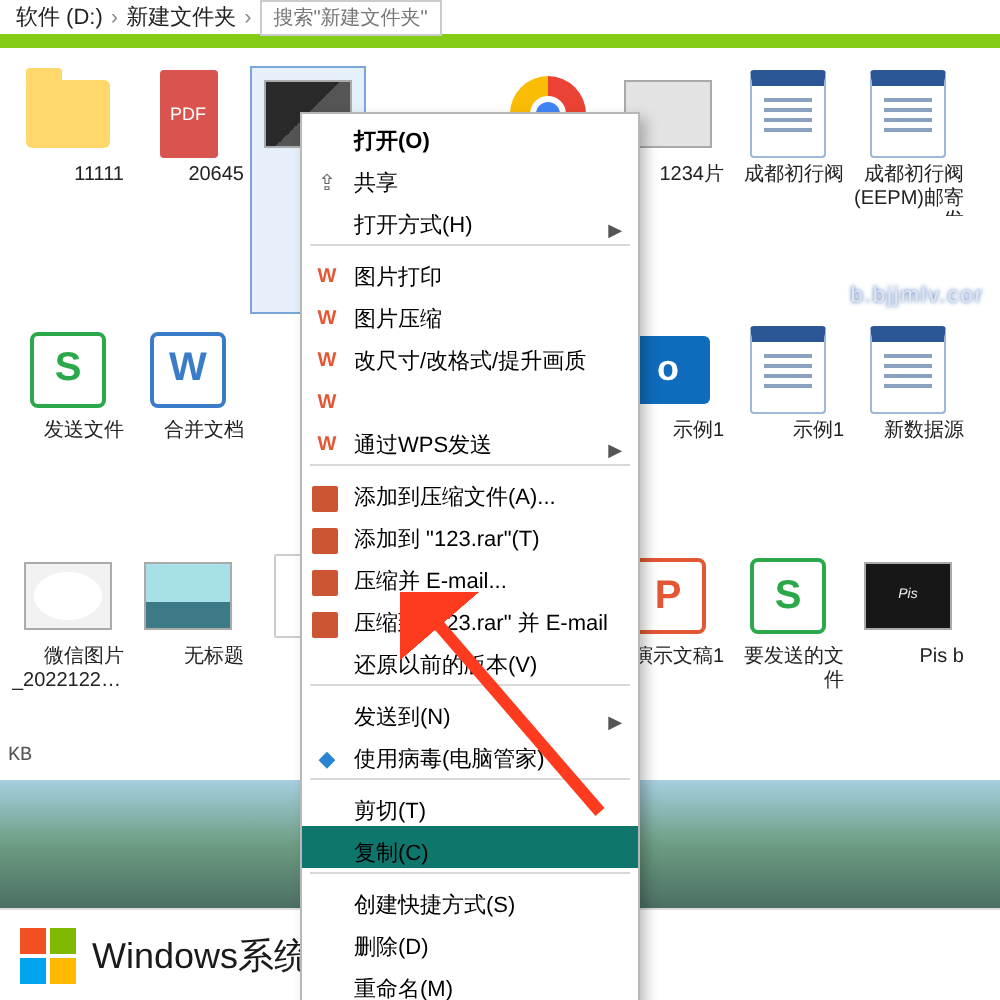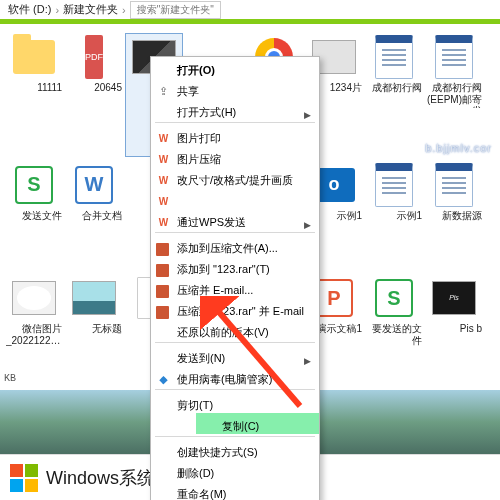--- a/index.html
+++ b/index.html
@@ -1,31 +1,31 @@
 <!DOCTYPE html>
 <html><head>
 <meta charset="utf-8">
 <style>
 * { margin: 0; padding: 0; box-sizing: border-box; font-family: "Microsoft YaHei", sans-serif; }
 body { width: 500px; height: 500px; overflow: hidden; background: #fff; position: relative; }
 
-.breadcrumb { height: 24px; background: #fff; display: flex; align-items: center; padding: 0 6px; font-size: 11px; color: #222; border-bottom: 5px solid #84cc16; }
+.breadcrumb { height: 24px; background: #fff; display: flex; align-items: center; padding: 0 6px; font-size: 11px; color: #222; border-bottom: 7px solid #84cc16; }
 .breadcrumb span { margin: 0 2px; }
 .breadcrumb .sep { color: #888; }
 .searchbox { margin-left: auto; color: #777; background: #fff; border: 1px solid #ccc; padding: 1px 6px; font-size: 10px; }
 
 .filegrid { padding: 10px 0 0 6px; display: flex; flex-wrap: wrap; gap: 6px 4px; background: #fff; height: 370px; position: relative; }
 .item { width:56px; display:flex; flex-direction:column; align-items:center; text-align:center; font-size:10px; color:#222; line-height:1.15; cursor:default; }
 .item .ic { width:46px; height:46px; display:flex; align-items:center; justify-content:center; margin-bottom:2px; }
 .item .lbl { width:56px; overflow:hidden; text-overflow:ellipsis; max-height:26px;text-align:right; }
 
 
 .folder { width:42px; height:34px; background:#ffd76a; border-radius:3px; position:relative; }
 .folder:before { content:""; position:absolute; top:-6px; left:0; width:18px; height:8px; background:#ffd76a; border-radius:2px 2px 0 0; }
-.pdf { width:18px; height:44px; background:#d9534f; border-radius:2px; color:#fff; font-size:9px; display:flex; align-items:center; justify-content:center; }
+.pdf { width:29px; height:44px; background:#d9534f; border-radius:2px; color:#fff; font-size:9px; display:flex; align-items:center; justify-content:center; }
 .photo { width:44px; height:34px; border:1px solid #aaa; background:linear-gradient(135deg,#2a2a2a 50%,#555 50%); }
 .photo.blue { background:linear-gradient(180deg,#a8e0e8 60%,#3d7a88 60%); }
 .photo.dog { background:#f2f2f2; position:relative; }
 .photo.dog:after{content:"";position:absolute;inset:4px;border-radius:50%;background:#fff;}
 .photo.pink { background:#e3e3e3 }
 .photo.peach { background:linear-gradient(180deg,#f7d8c2 70%,#c96 70%) }
 .photo.dark { background:#171717; color:#eee; display:flex; align-items:center; justify-content:center; font-size:7px; font-style:italic; }
 .chrome { width:38px; height:38px; border-radius:50%; background:conic-gradient(#ea4335 0 120deg,#34a853 120deg 240deg,#fbbc05 240deg 360deg); position:relative;}
 .chrome:after{content:"";position:absolute;inset:10px;border-radius:50%;background:#fff;}
 .chrome:before{content:"";position:absolute;inset:13px;border-radius:50%;background:#4285f4;z-index:1;}
@@ -35,21 +35,21 @@
 .wps-w{width:38px;height:38px;border:2px solid #3a7cc7;border-radius:4px;display:flex;align-items:center;justify-content:center;color:#3a7cc7;font-size:20px;font-weight:bold;}
 .wps-p{width:38px;height:38px;border:2px solid #e45735;border-radius:4px;display:flex;align-items:center;justify-content:center;color:#e45735;font-size:20px;font-weight:bold;}
 .outlook{width:42px;height:34px;background:#0f6cbd;border-radius:3px;display:flex;align-items:center;justify-content:center;color:#fff;font-size:18px;font-weight:bold;}
 .txt{width:34px;height:42px;background:#fff;border:1px solid #ccc;border-radius:1px;}
 
 .status { position:absolute; left:4px; bottom:116px; font-size:10px; color:#555;font-family:Liberation Mono, monospace; }
 
 
 .ctx { position:absolute; left:150px; top:56px; width:170px; background:#fff; border:1px solid #b8b8b8; box-shadow:3px 3px 6px rgba(0,0,0,.25); font-size:11px; color:#000; z-index:10; }
 .ctx .row { height:21px; display:flex; align-items:flex-end; padding:0 8px 0 26px; position:relative; cursor:default; }
-.ctx .row.hl { background:#86efac;margin-left:45px; }
+.ctx .row.hl { background:#0f766e; }
 .ctx .sepline { height:1px; background:#d8d8d8; margin:2px 4px; }
 .ctx .ico { position:absolute; left:5px; width:15px; height:15px; display:flex; align-items:center; justify-content:center; font-size:11px; }
 .ctx .ico.share{color:#666}
 .ctx .ico.wps{color:#e45735;font-weight:bold;font-size:10px}
 .ctx .ico.rar{background:#c53;width:13px;height:13px;border-radius:1px}
 .ctx .ico.qq{color:#2b84d3}
 .ctx .arrow { margin-left:auto; color:#555; font-size:9px; }
 
 
 .annot { position:absolute; left:200px; top:296px; z-index:20; }

